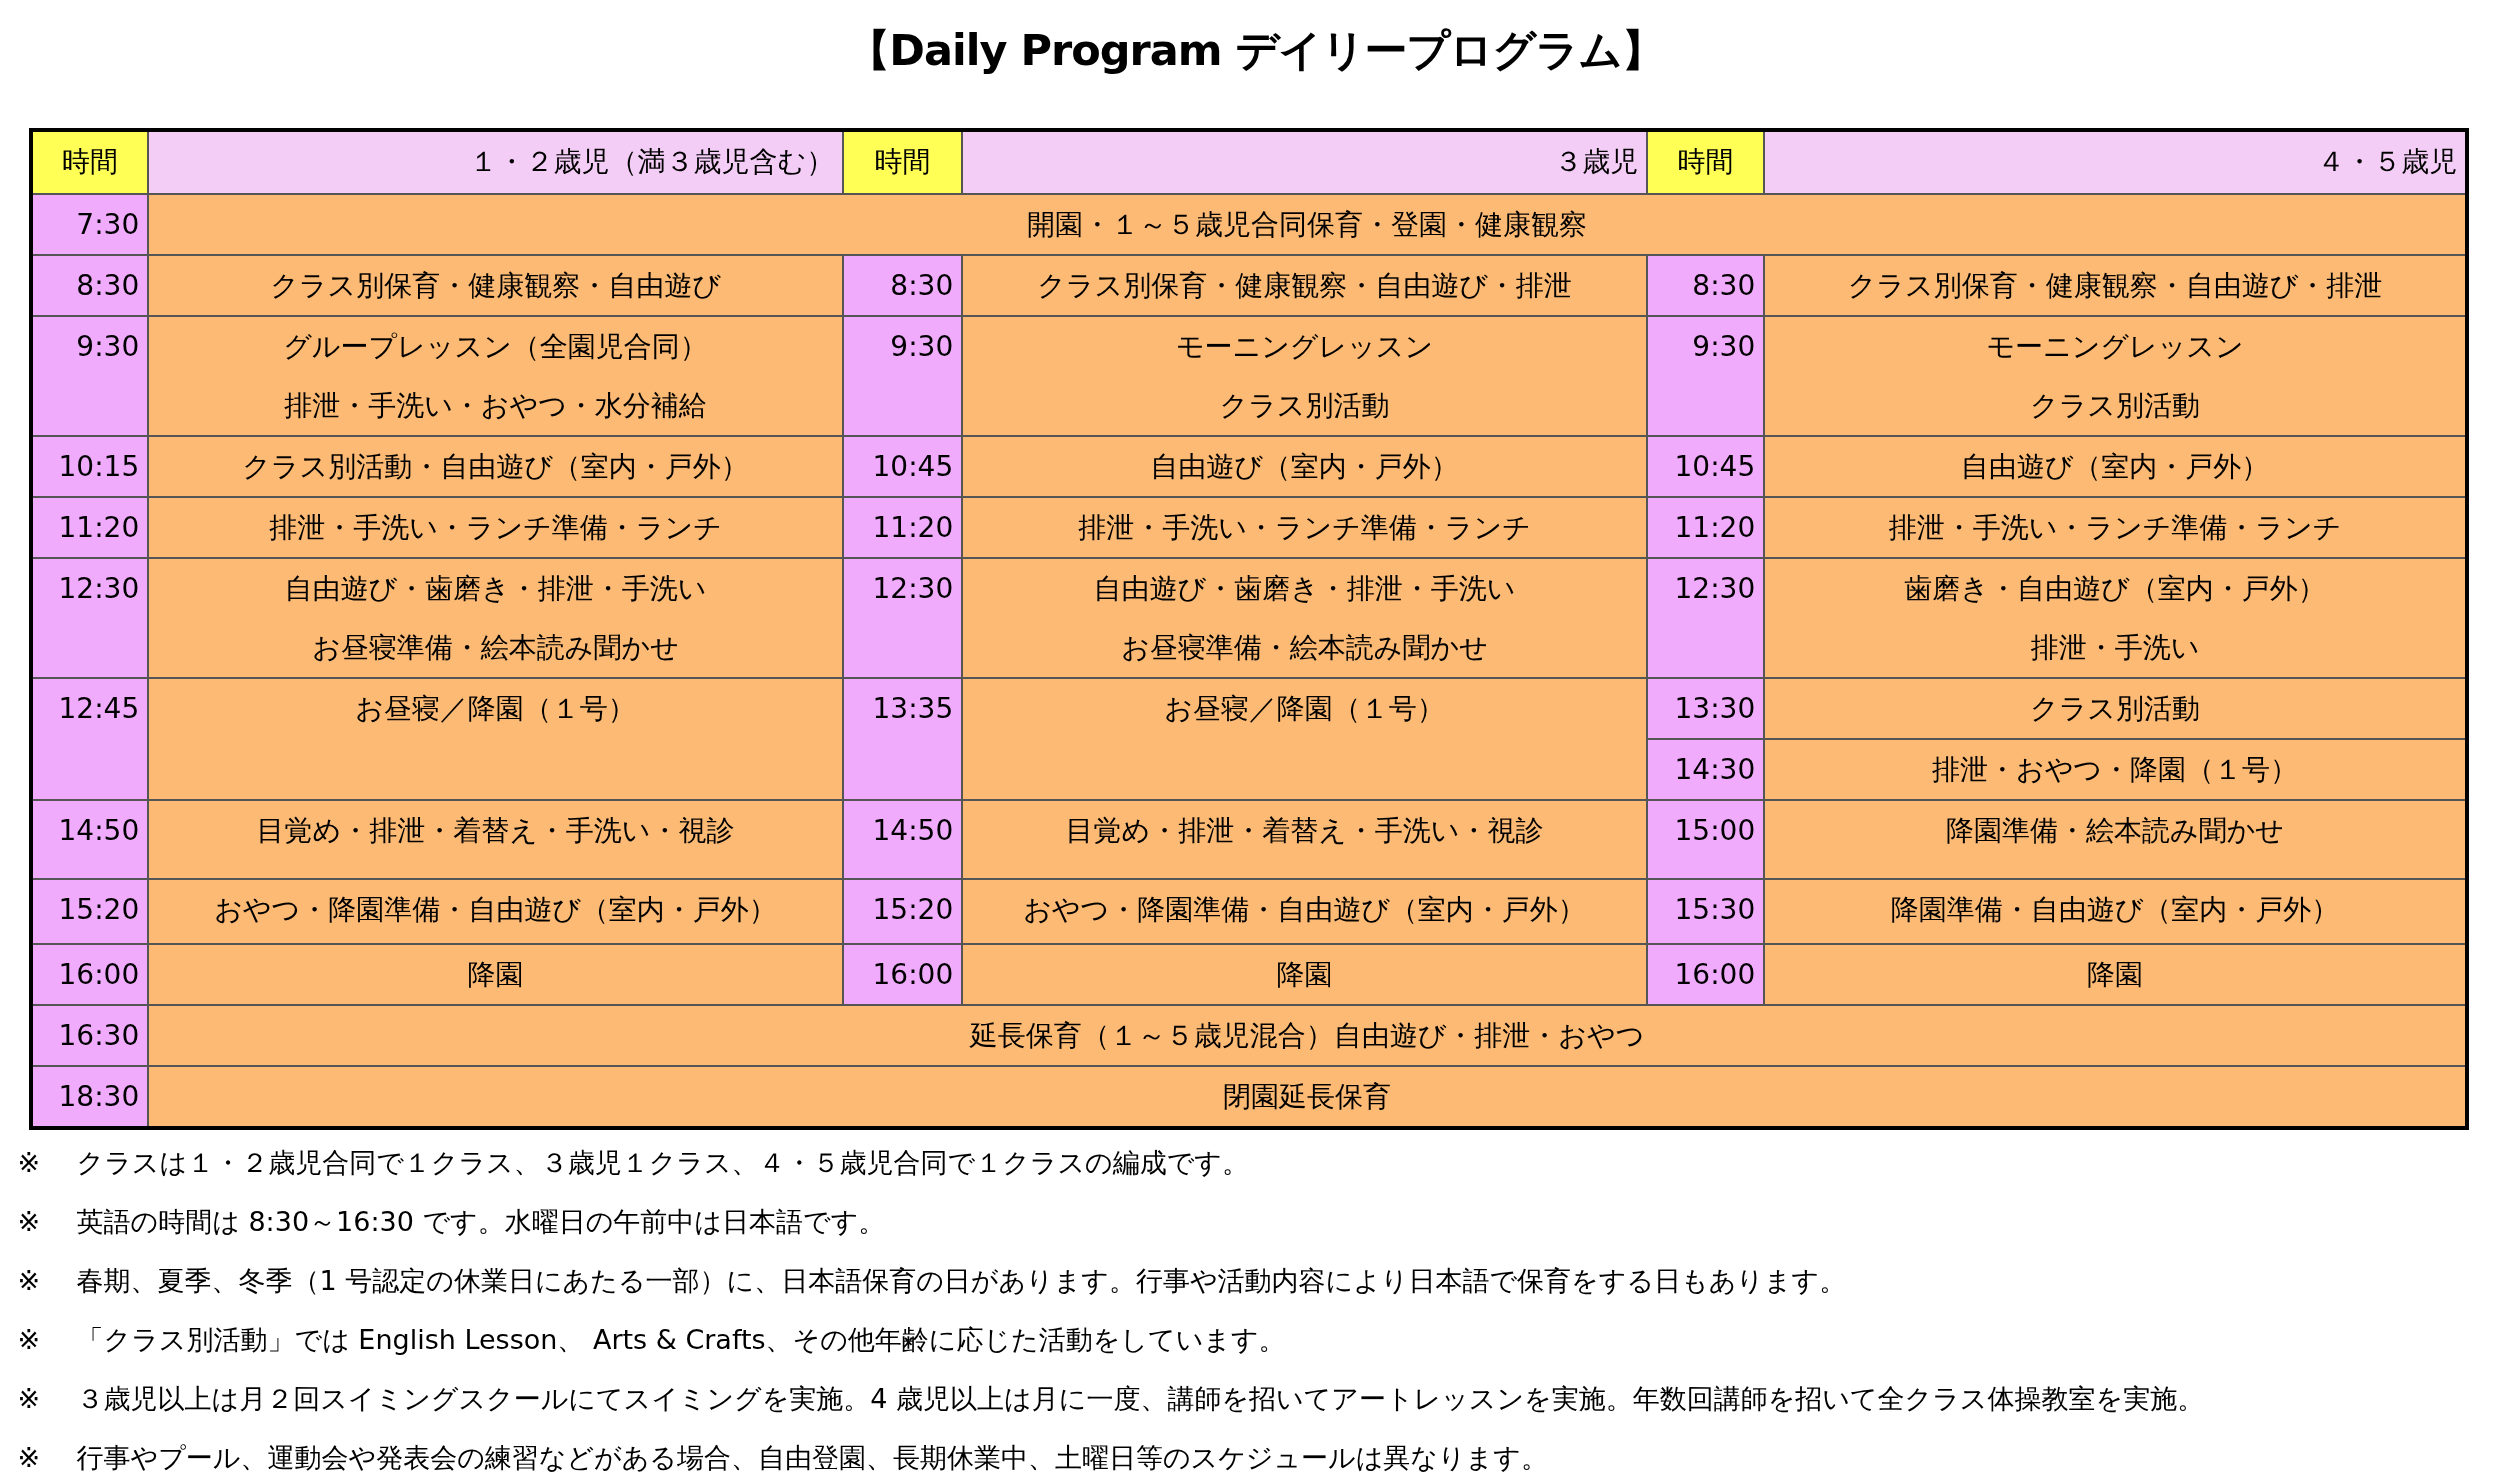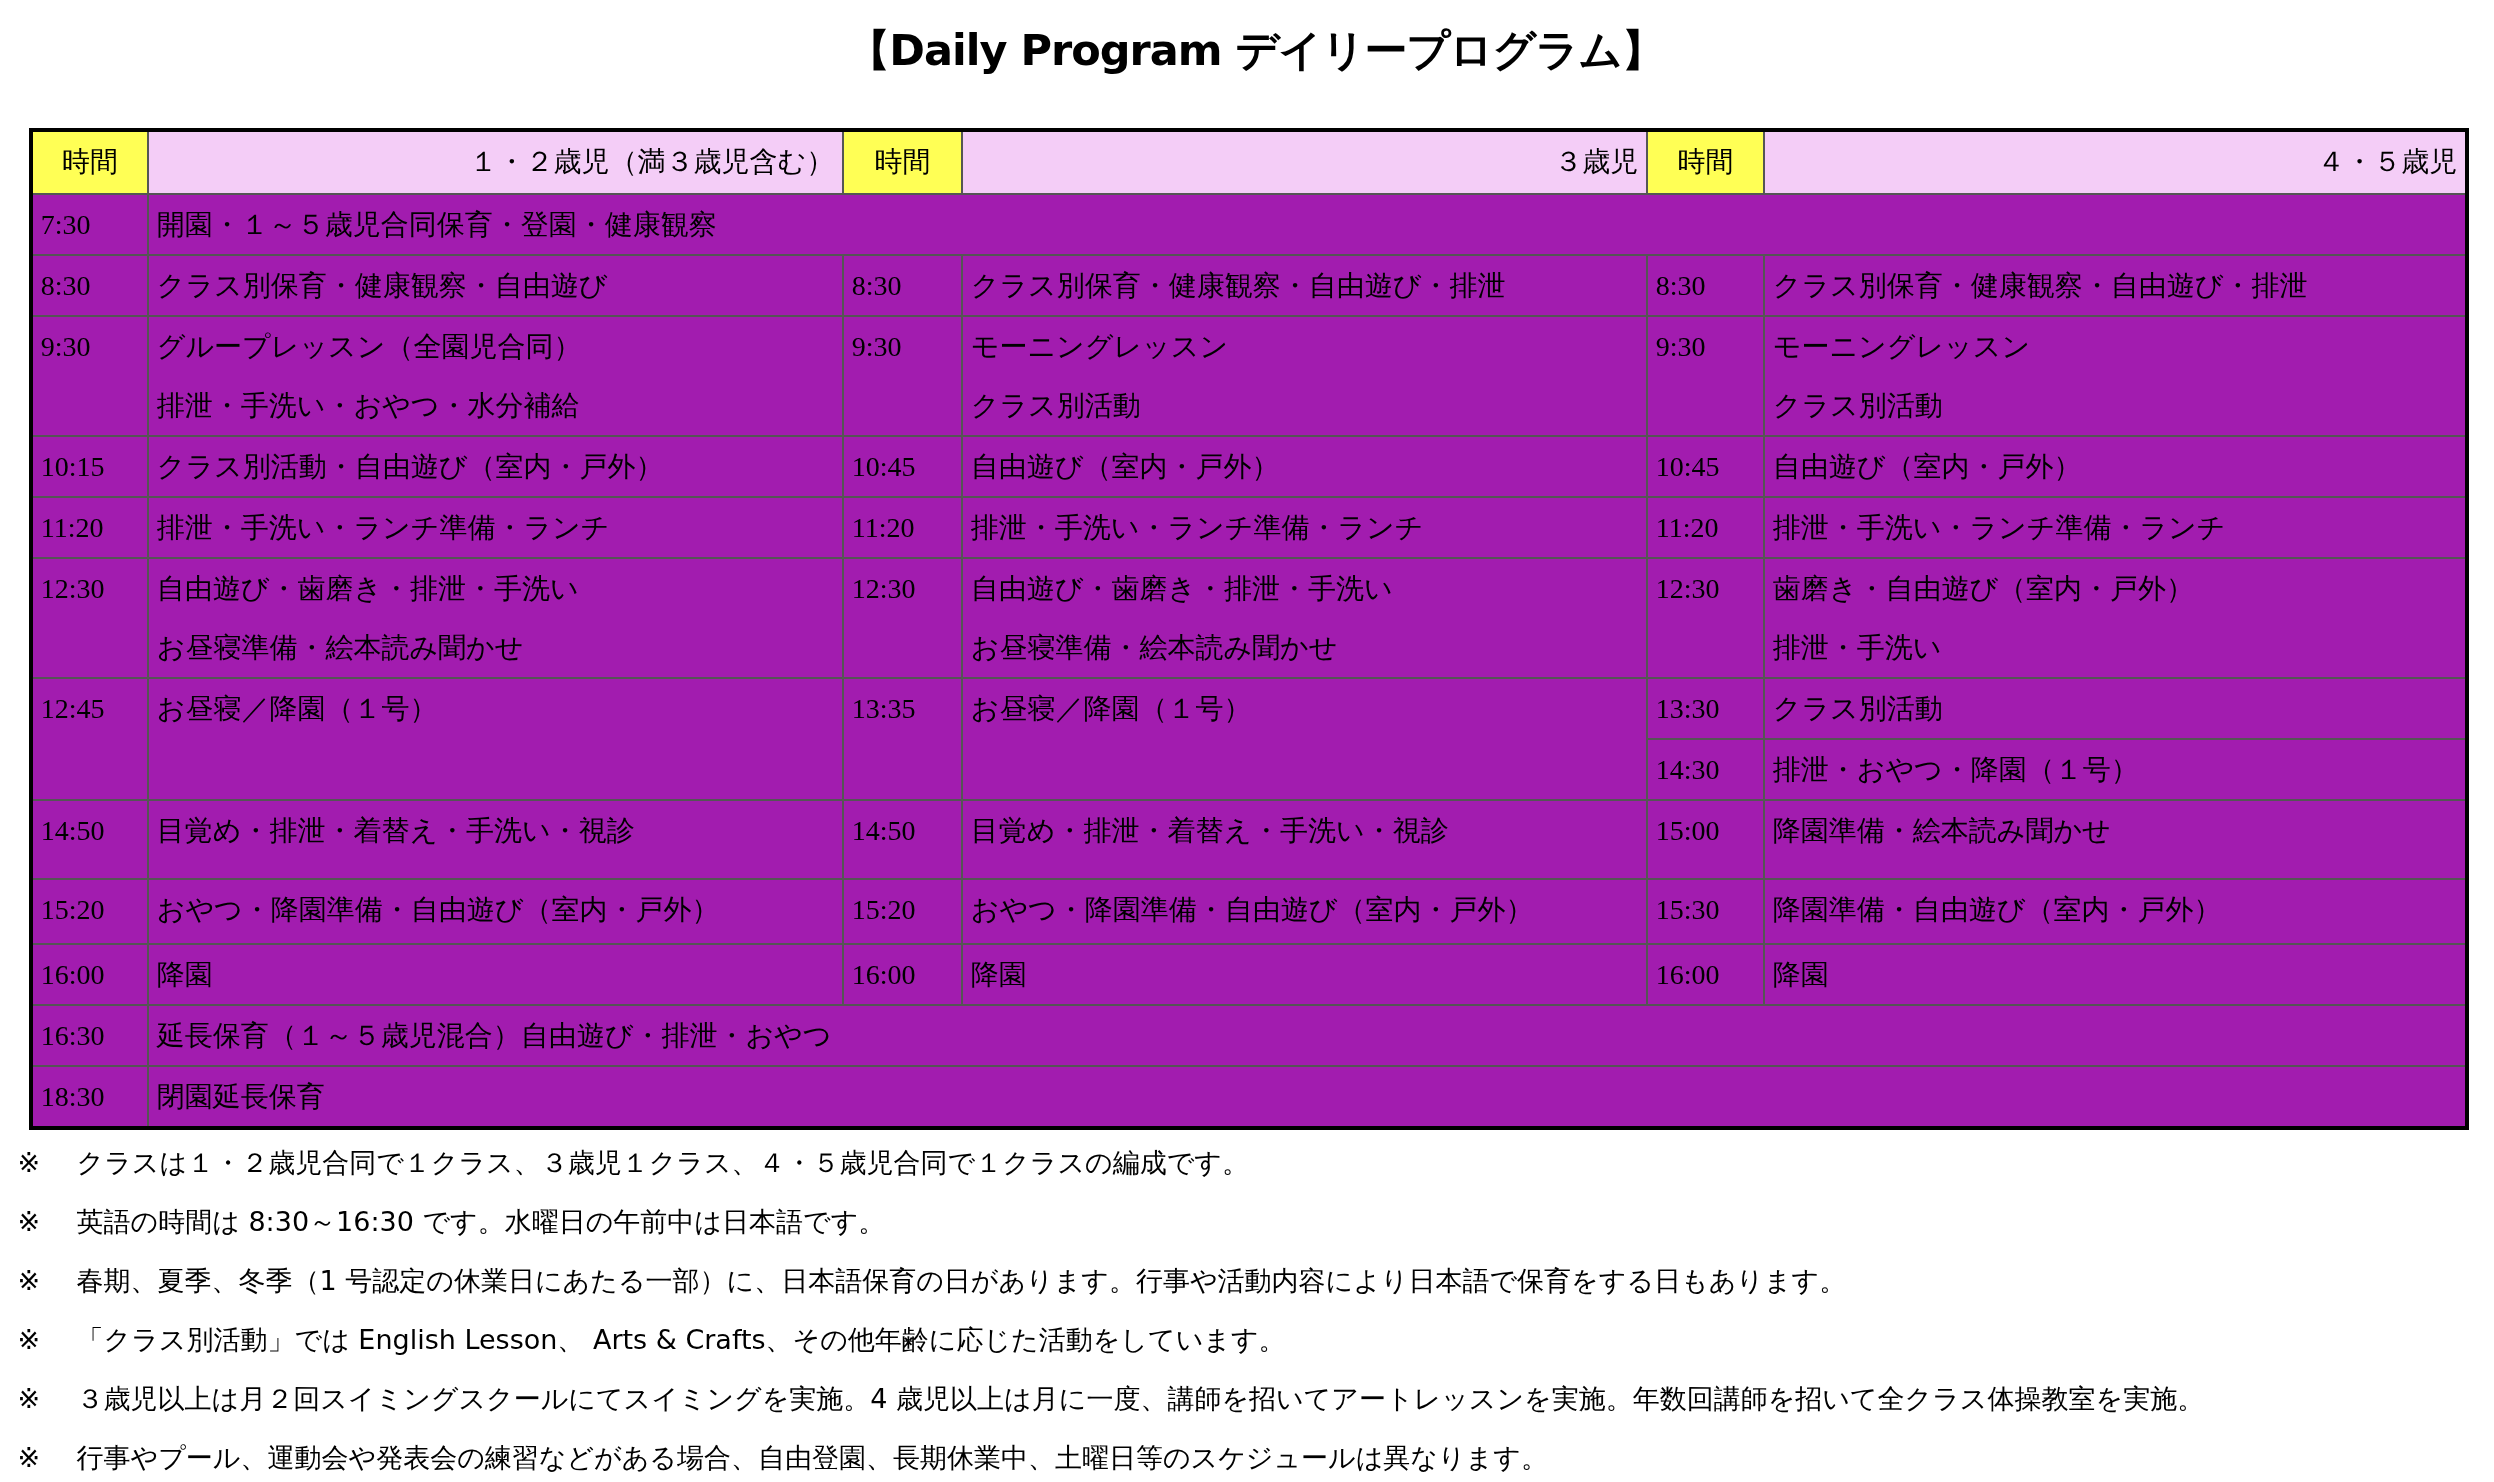--- a/index.html
+++ b/index.html
@@ -5,24 +5,24 @@
   html, body { margin: 0; padding: 0; background: #ffffff; }
   body { width: 2495px; height: 1482px; position: relative; overflow: hidden;
          font-family: "DejaVu Sans", "Liberation Sans", sans-serif; color: #000; }
   .title { position: absolute; left: 8px; top: 21.5px; width: 2495px; text-align: center;
            font-size: 43px; font-weight: bold; letter-spacing: -1px; }
   table.sched { position: absolute; left: 29px; top: 128px; width: 2436px;
                 border-collapse: collapse; table-layout: fixed;
                 border: 4.9px solid #000; padding-left: 40px; }
   table.sched td { border: 2.9px double #555; padding: 0 7.8px; font-size: 28px;
                    vertical-align: top; line-height: 59px; white-space: nowrap; overflow: hidden; }
-  td.time { background: #a21caf; text-align: left; padding-right: 13.7px; font-family: Liberation Serif, serif; }
+  td.time { background: #f0abfc; text-align: right; padding-right: 13.7px; }
   td.hdr-time { background: #ffff55; text-align: center; vertical-align: middle; }
   td.hdr-class { background: #f4cdf7; text-align: right; vertical-align: middle; }
-  td.desc { background: #a21caf; }
+  td.desc { background: #fdba74; text-align: center; }
   .line { display: block; }
   .notes { position: absolute; left: 17.6px; top: 1133px; width: 2458px; }
   .note { display: flex; font-size: 27px; height: 59px; line-height: 59px; }
   .note .mark { width: 59px; }
 </style>
 </head>
 <body>
 
 <div class="title">【Daily Program デイリープログラム】</div>
 

